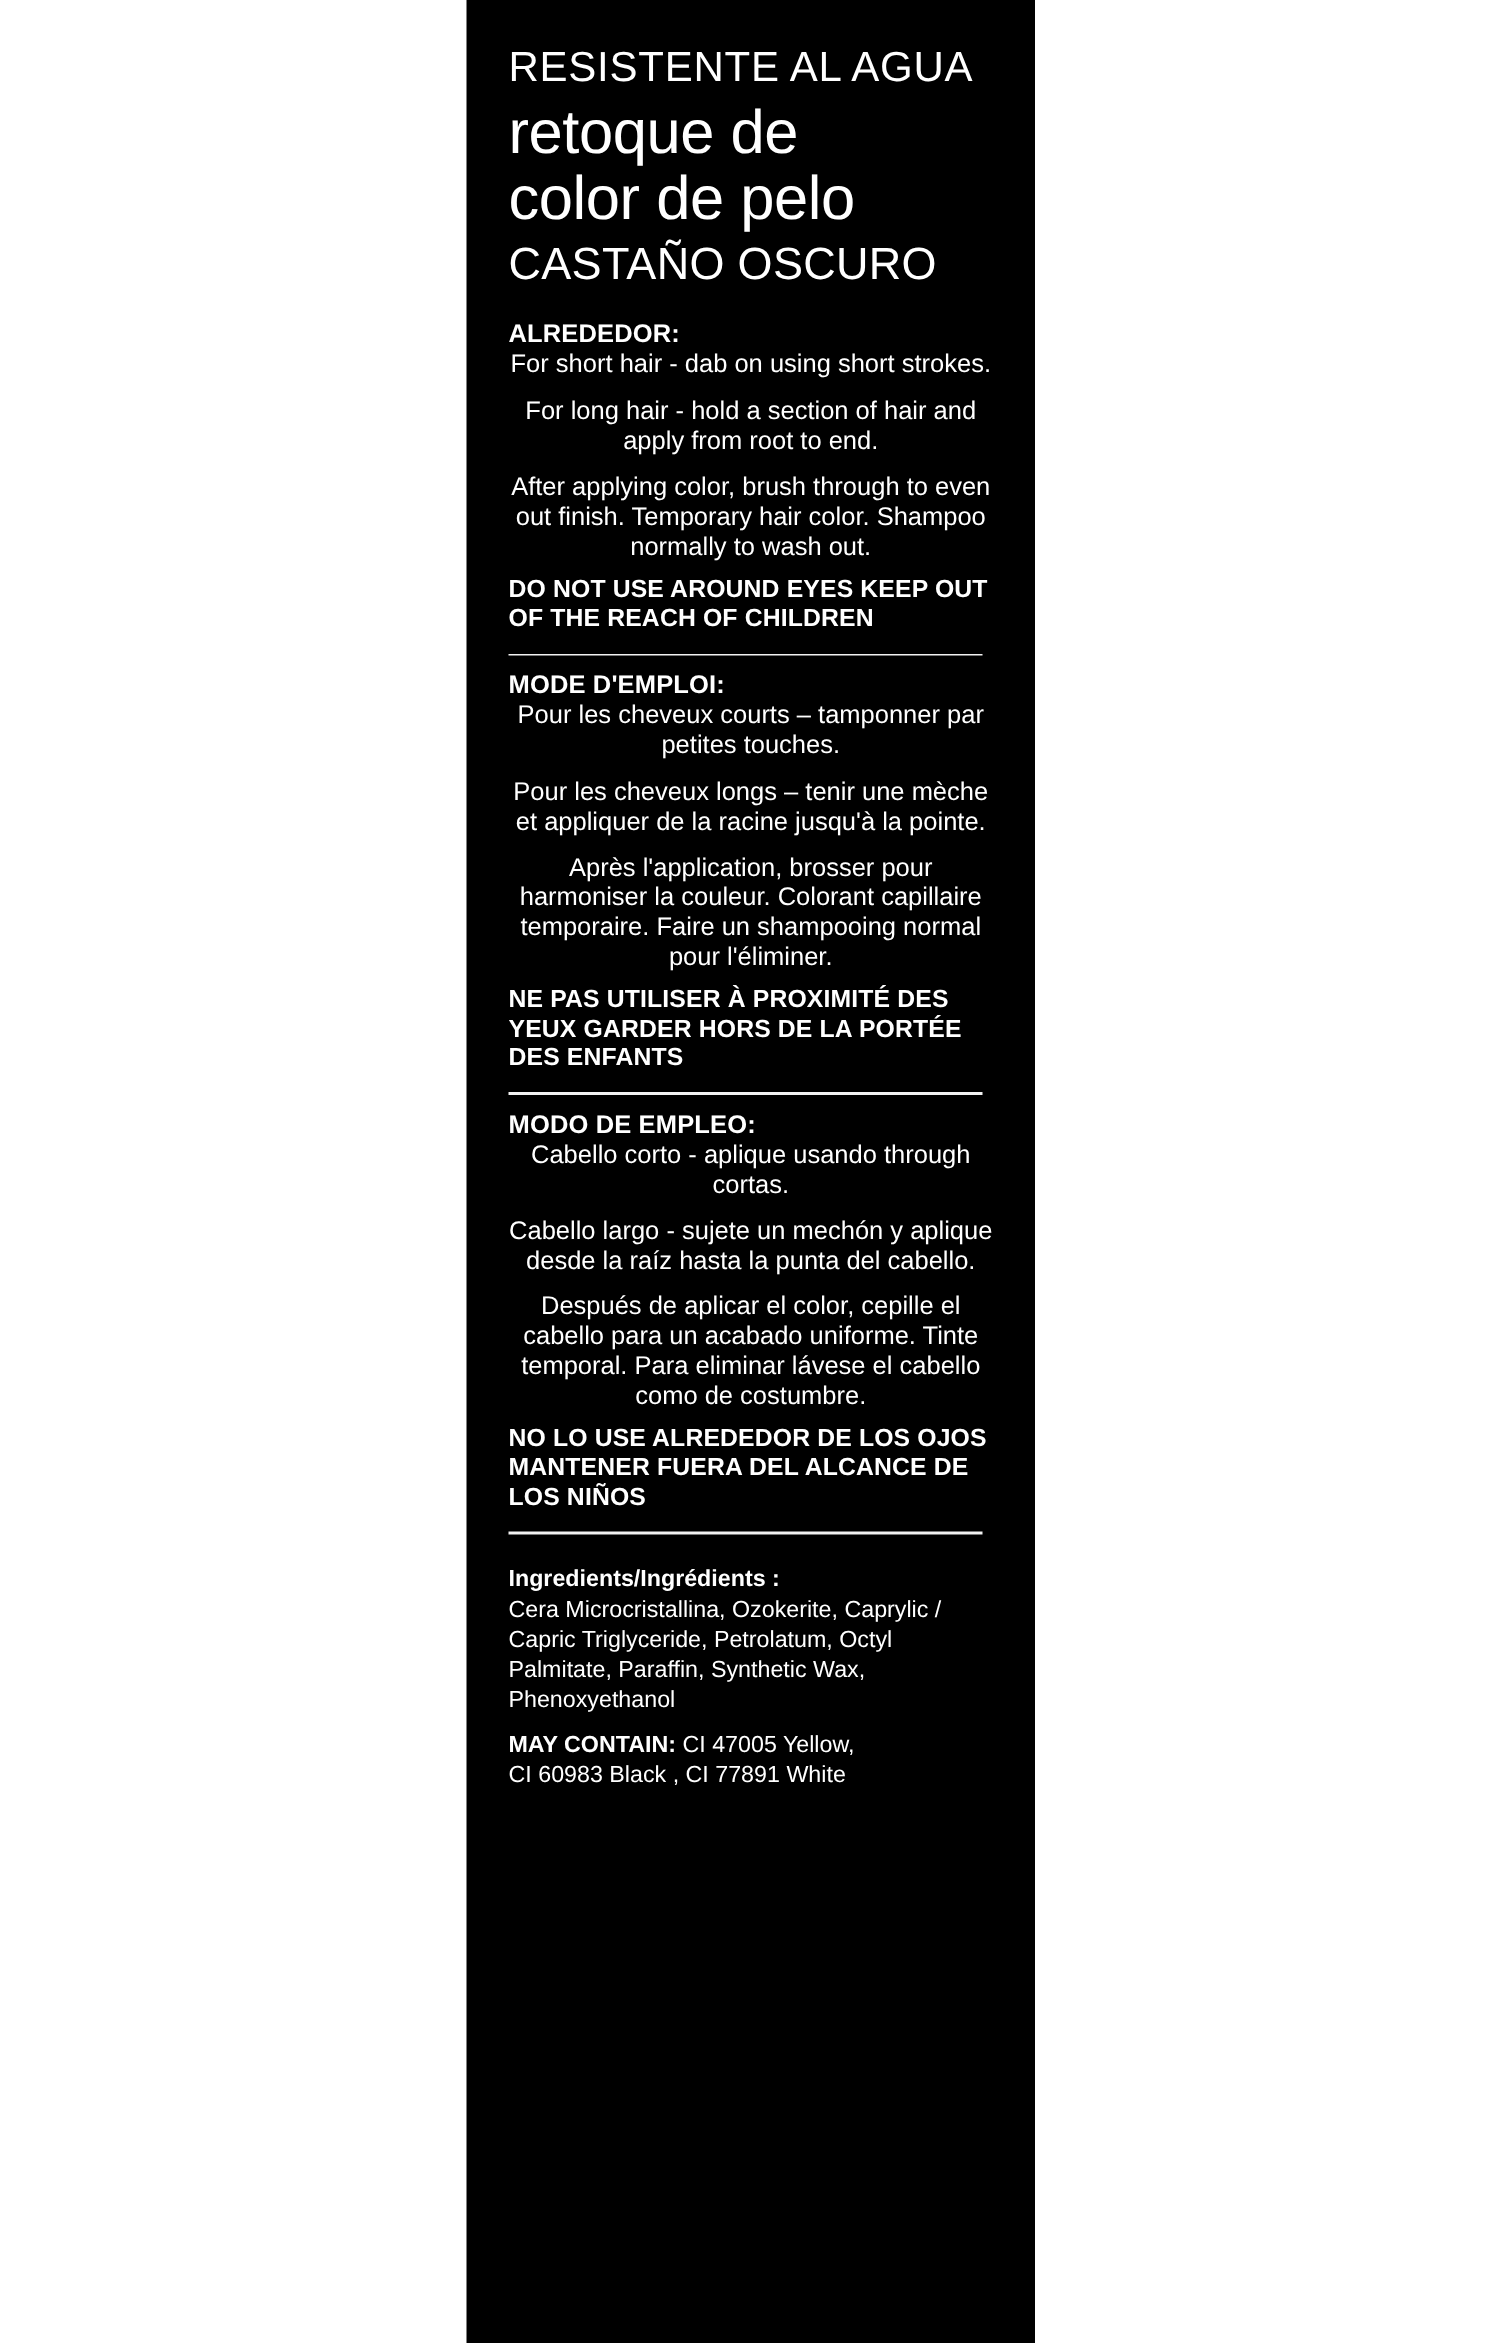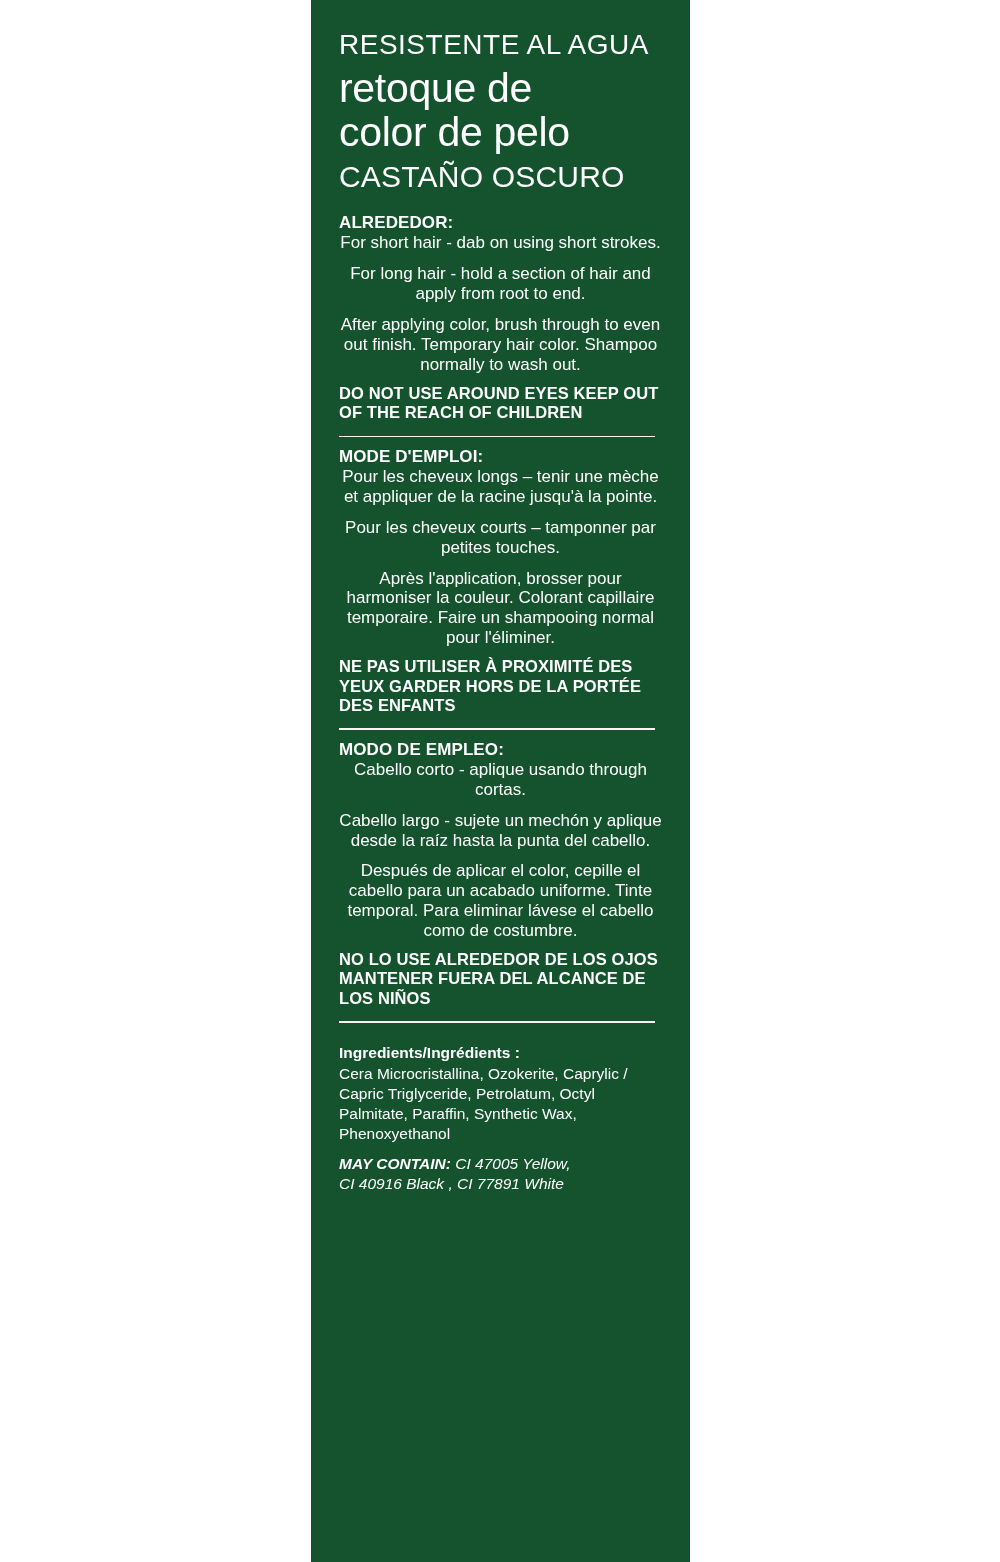--- a/index.html
+++ b/index.html
@@ -13,21 +13,21 @@
     font-family: "Liberation Sans", sans-serif;
     position: relative;
     overflow: hidden;
   }
   .panel {
     position: absolute;
     left: 311px;
     top: 0;
     width: 379px;
     height: 1562px;
-    background: #14532d;
+    background: #000000;
     color: #ffffff;
     box-sizing: border-box;
     padding: 16px;
   }
   .inner {
     position: absolute;
     left: 28px;
     top: 0;
     width: 323px;
   }
@@ -104,21 +104,21 @@
     font-weight: 400;
   }
   .may-block {
     margin-top: 11px;
     font-size: 15.5px;
     line-height: 1.27;
   }
   .may-label {
     font-weight: bold;
   }
-  .nowrap { white-space: nowrap; font-style: italic; }
+  .nowrap { white-space: nowrap; }
 </style>
 </head>
 <body>
 
 <div class="panel">
   <div class="inner">
 
     <div class="hero">
       <div class="hero-waterproof">RESISTENTE AL AGUA</div>
       <div class="hero-title">
@@ -133,22 +133,22 @@
       <p class="body">For short hair - dab on using short strokes.</p>
       <p class="body">For long hair - hold a section of hair and apply from root to end.</p>
       <p class="body tight">After applying color, brush through to even out finish. Temporary hair color. Shampoo normally to wash out.</p>
       <div class="warn">DO NOT USE AROUND EYES KEEP OUT OF THE REACH OF CHILDREN</div>
     </div>
 
     <div class="rule"></div>
 
     <div>
       <div class="sec-head">MODE D'EMPLOI:</div>
+      <p class="body">Pour les cheveux courts – tamponner par petites touches.</p>
       <p class="body">Pour les cheveux longs – tenir une mèche et appliquer de la racine jusqu'à la pointe.</p>
-      <p class="body">Pour les cheveux courts – tamponner par petites touches.</p>
       <p class="body tight">Après l'application, brosser pour harmoniser la couleur. Colorant capillaire temporaire. Faire un shampooing normal pour l'éliminer.</p>
       <div class="warn">NE PAS UTILISER À PROXIMITÉ DES YEUX GARDER HORS DE LA PORTÉE DES ENFANTS</div>
     </div>
 
     <div class="rule"></div>
 
     <div>
       <div class="sec-head">MODO DE EMPLEO:</div>
       <p class="body">Cabello corto - aplique usando through cortas.</p>
       <p class="body">Cabello largo - sujete un mechón y aplique desde la raíz hasta la punta del cabello.</p>
@@ -159,18 +159,18 @@
     <div class="rule"></div>
 
     <div>
       <div class="ing-head">Ingredients/Ingrédients :</div>
       <p class="ing-body">Cera Microcristallina, Ozokerite, Caprylic / Capric Triglyceride, Petrolatum, Octyl Palmitate, Paraffin, Synthetic Wax, Phenoxyethanol</p>
       <div class="may-block">
         <div class="nowrap">
           <span class="may-label">MAY CONTAIN:</span>
           <span>CI 47005 Yellow,</span>
         </div>
-        <div class="nowrap">CI 40916 Black , CI 77891 White</div>
+        <div class="nowrap">CI 60983 Black , CI 77891 White</div>
       </div>
     </div>
 
   </div>
 </div>
 
 </body></html>

